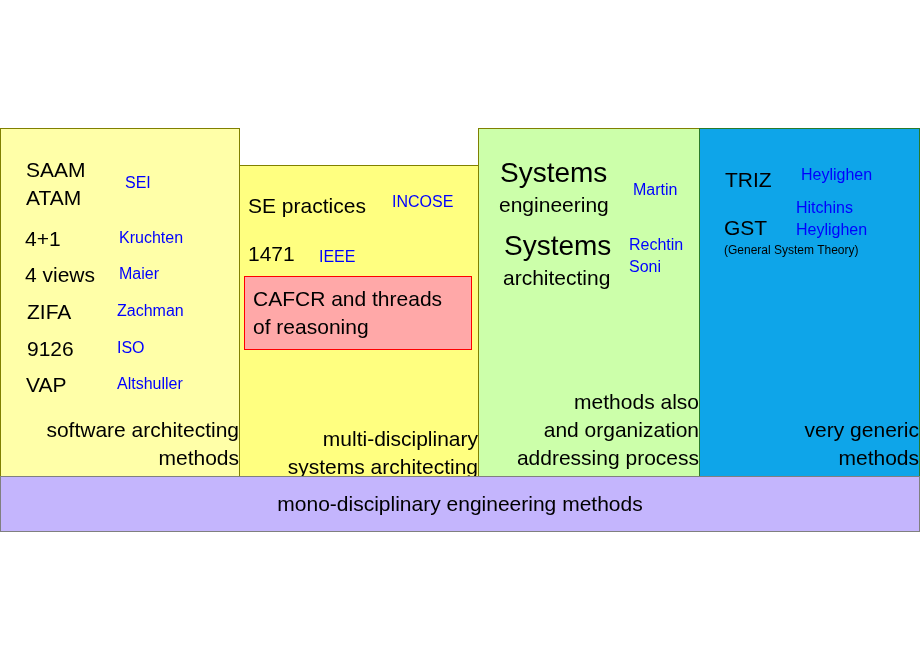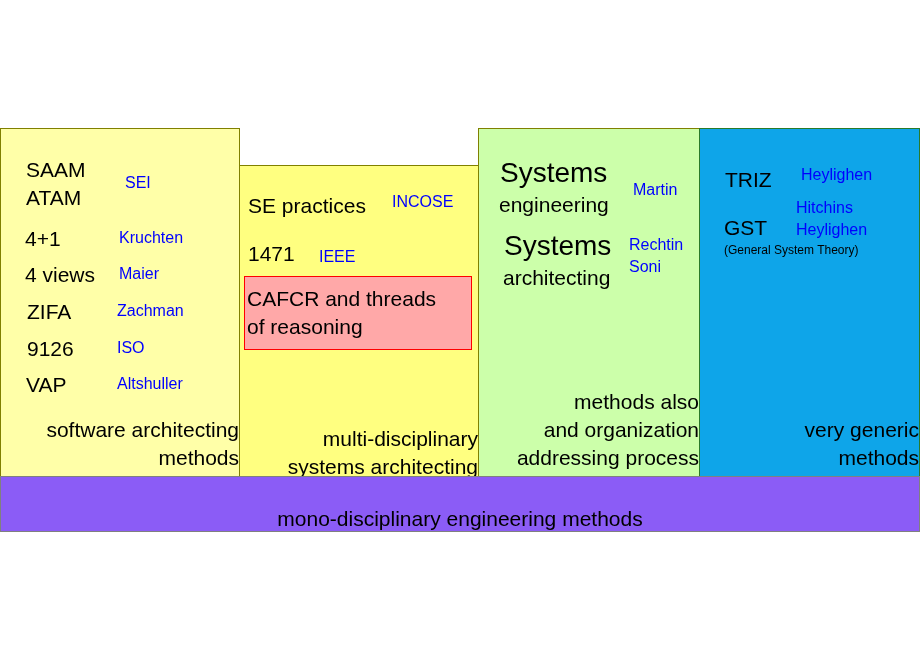--- a/index.html
+++ b/index.html
@@ -4,29 +4,29 @@
 <style>
   html, body { margin: 0; padding: 0; background: #ffffff; }
   body { width: 920px; height: 660px; position: relative; overflow: hidden;
          font-family: "Liberation Sans", sans-serif; color: #000; }
   .col { position: absolute; top: 128px; height: 349px; box-sizing: border-box; }
   #c1 { left: 0; width: 240px; background: #ffffa8; border: 1px solid #808000; }
   #c2 { left: 239px; width: 240px; background: #ffff80; border: 1px solid #808000; border-left-width: 1px; margin-top: 37px; }
   #c3 { left: 478px; width: 222px; background: #ccffaa; border: 1px solid #808000; border-right: 1px solid #2a7a2a; }
   #c4 { left: 699px; width: 221px; background: #0ea5e9; border: 1px solid #2a7a2a; }
   .bottom { position: absolute; left: 0; top: 476px; width: 920px; height: 56px; box-sizing: border-box;
-            background: #8b5cf6; border: 1px solid #808080; display: flex; align-items: flex-end; justify-content: center;
+            background: #c4b5fd; border: 1px solid #808080; display: flex; align-items: center; justify-content: center;
             font-size: 21px; }
   .t { position: absolute; white-space: nowrap; line-height: 1; }
   .k { font-size: 21px; }
   .b { color: #0000ff; font-size: 16px; }
   .big { font-size: 28px; }
   .cap { position: absolute; left: 0; right: 0; text-align: right; font-size: 21px; line-height: 28px; }
   .redbox { position: absolute; left: 4px; top: 110px; width: 228px; height: 74px; box-sizing: border-box;
-            background: #ffa8a8; border: 1px solid #ff0000; padding: 8px 0 0 2px; font-size: 21px; line-height: 28px; }
+            background: #ffa8a8; border: 1px solid #ff0000; padding: 8px 0 0 8px; font-size: 21px; line-height: 28px; }
 </style>
 </head>
 <body>
 
 <div class="col" id="c1">
   <span class="t k" style="left:25px;top:30px">SAAM</span>
   <span class="t k" style="left:25px;top:58px">ATAM</span>
   <span class="t b" style="left:124px;top:46px">SEI</span>
 
   <span class="t k" style="left:24px;top:99px">4+1</span>

